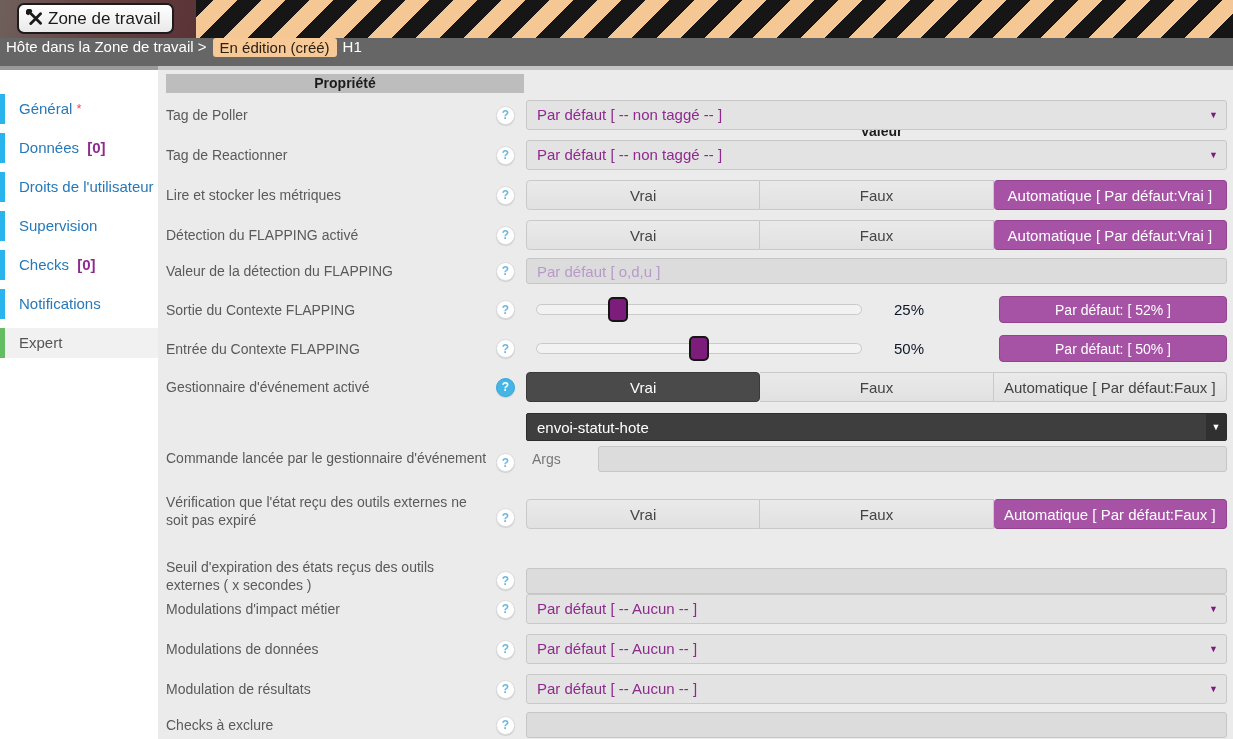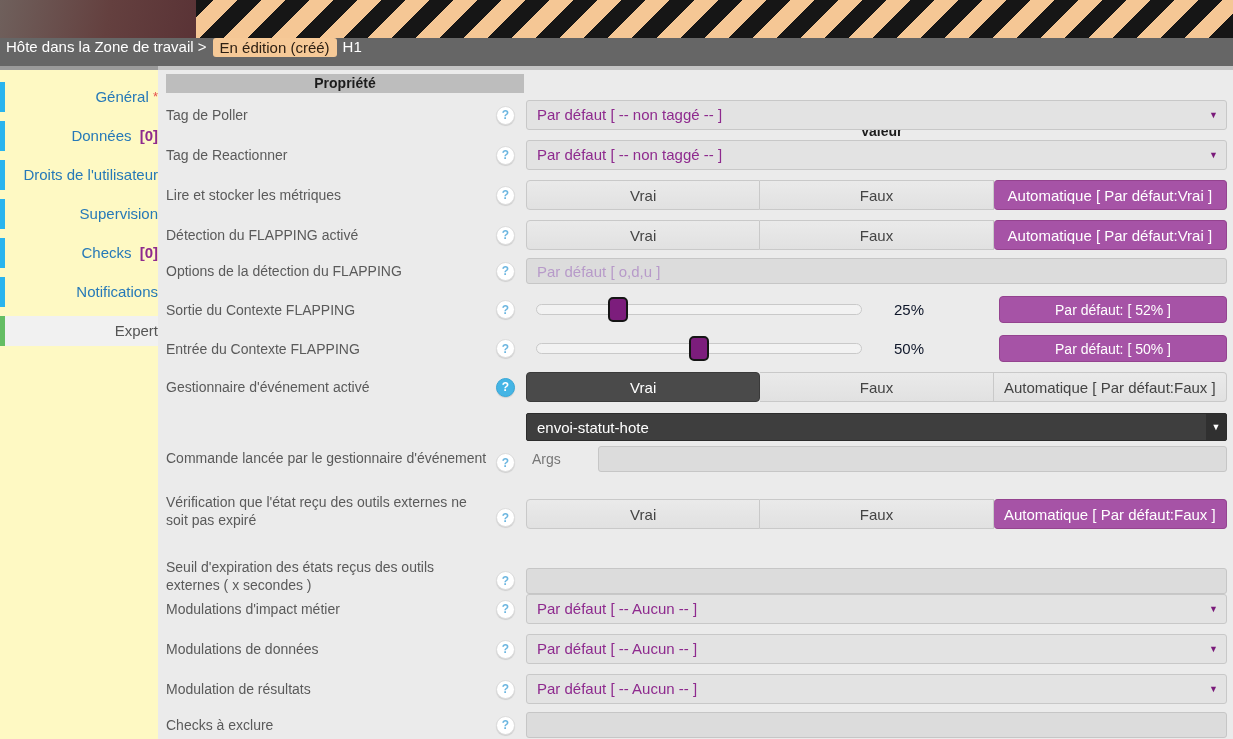--- a/index.html
+++ b/index.html
@@ -19,22 +19,22 @@
 
   
   .crumbbar { height:28px; background:#666666; color:#fff; display:flex;
     align-items:flex-start; padding-left:6px; font-size:15px; gap:6px;
     box-shadow:0 1px 0 #4a4a4a; }
   .crumb-badge { background:#f6c997; color:#2e2013; border-radius:3px;
     padding:1px 7px; font-size:15px; }
 
   
   .shell { display:flex; height:673px; }
-  .sidebar { width:158px; background:#fef9c3; border-top:4px solid #9a9a9a;
-    padding-top:12px; flex:none;text-align:right; }
+  .sidebar { width:158px; background:#ffffff; border-top:4px solid #9a9a9a;
+    padding-top:24px; flex:none; }
   .side-item { position:relative; height:30px; line-height:30px; margin-bottom:9px;
     font-size:15px; color:#2679b8; padding-left:19px; cursor:pointer; }
   .side-item .bar { position:absolute; left:0; top:0; width:5px; height:30px;
     background:#29b4ee; }
   .side-item.active { background:#f1f1f1; color:#555; }
   .side-item.active .bar { background:#64bd63; }
   .side-item .req { color:#e4504f; font-size:13px; vertical-align:top; }
   .side-item .cnt { color:#8e2a8e; font-weight:bold; margin-left:4px; }
 
   .main { flex:1; border-top:4px solid #c4c4c4; padding:4px 6px 0 8px; overflow:hidden; }
@@ -103,20 +103,32 @@
   .mt7{margin-top:7px}.mt8{margin-top:8px}.mt10{margin-top:10px}.mt11{margin-top:11px}
   .mt12{margin-top:12px}.mt13{margin-top:13px}
   .h52{min-height:52px}.h46{min-height:46px}
   .self-end{align-self:flex-end}
 </style>
 </head>
 <body>
 
 <div class="topbar">
   <div class="topbar-plate"></div>
+  <button class="ws-btn">
+    <span>
+      <svg width="19" height="19" viewBox="0 0 24 24">
+        <g fill="#1a1a1a">
+          <rect x="10.6" y="1.5" width="3.4" height="21" rx="1.4" transform="rotate(45 12 12)"></rect>
+          <rect x="10.6" y="1.5" width="3.4" height="21" rx="1.4" transform="rotate(-45 12 12)"></rect>
+        </g>
+        <path d="M3 8 A4.2 4.2 0 1 1 8 3 L5.6 5.6 Z" fill="#1a1a1a"></path>
+      </svg>
+    </span>
+    <span>Zone de travail</span>
+  </button>
 </div>
 
 <div class="crumbbar">
   <span>Hôte dans la Zone de travail &gt;</span>
   <span class="crumb-badge">En édition (créé)</span>
   <span>H1</span>
 </div>
 
 <div class="shell">
 
@@ -208,21 +220,21 @@
       <div class="val">
         <div class="tristate">
           <div class="tri">Vrai</div>
           <div class="tri">Faux</div>
           <div class="tri sel-purple">Automatique [ Par défaut:Vrai ]</div>
         </div>
       </div>
     </div>
 
     <div class="row mt8">
-      <div class="lab">Options de la détection du FLAPPING</div>
+      <div class="lab">Valeur de la détection du FLAPPING</div>
       <div class="helpc">
           <span class="help">?</span>
         </div>
       <div class="val">
         <input class="txtin" placeholder="Par défaut [ o,d,u ]" style="">
       </div>
     </div>
 
     <div class="row mt12">
       <div class="lab">Sortie du Contexte FLAPPING</div>

